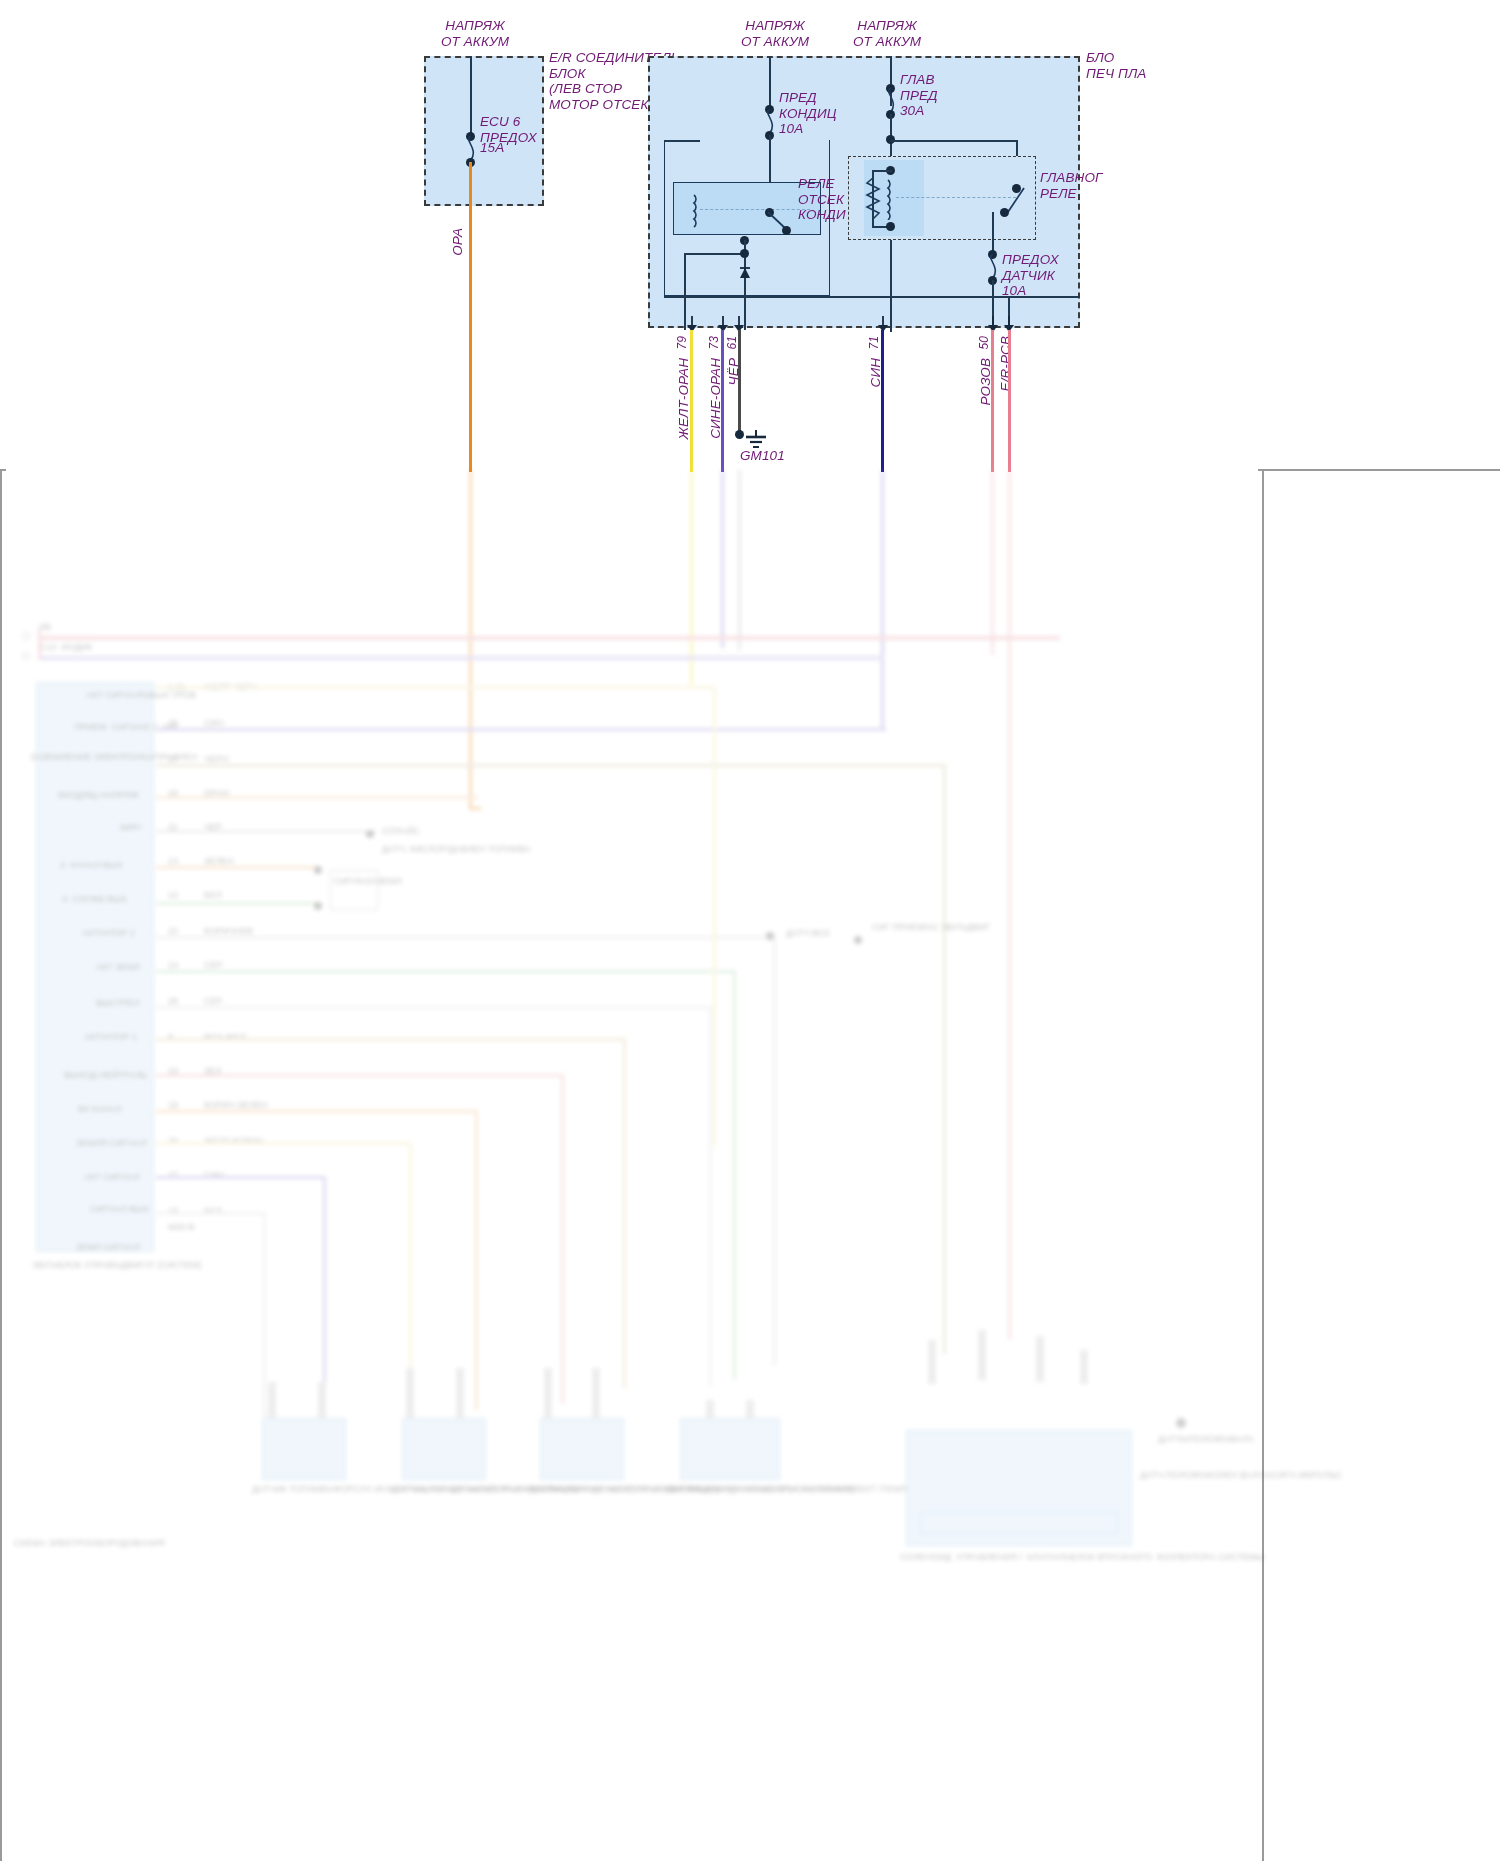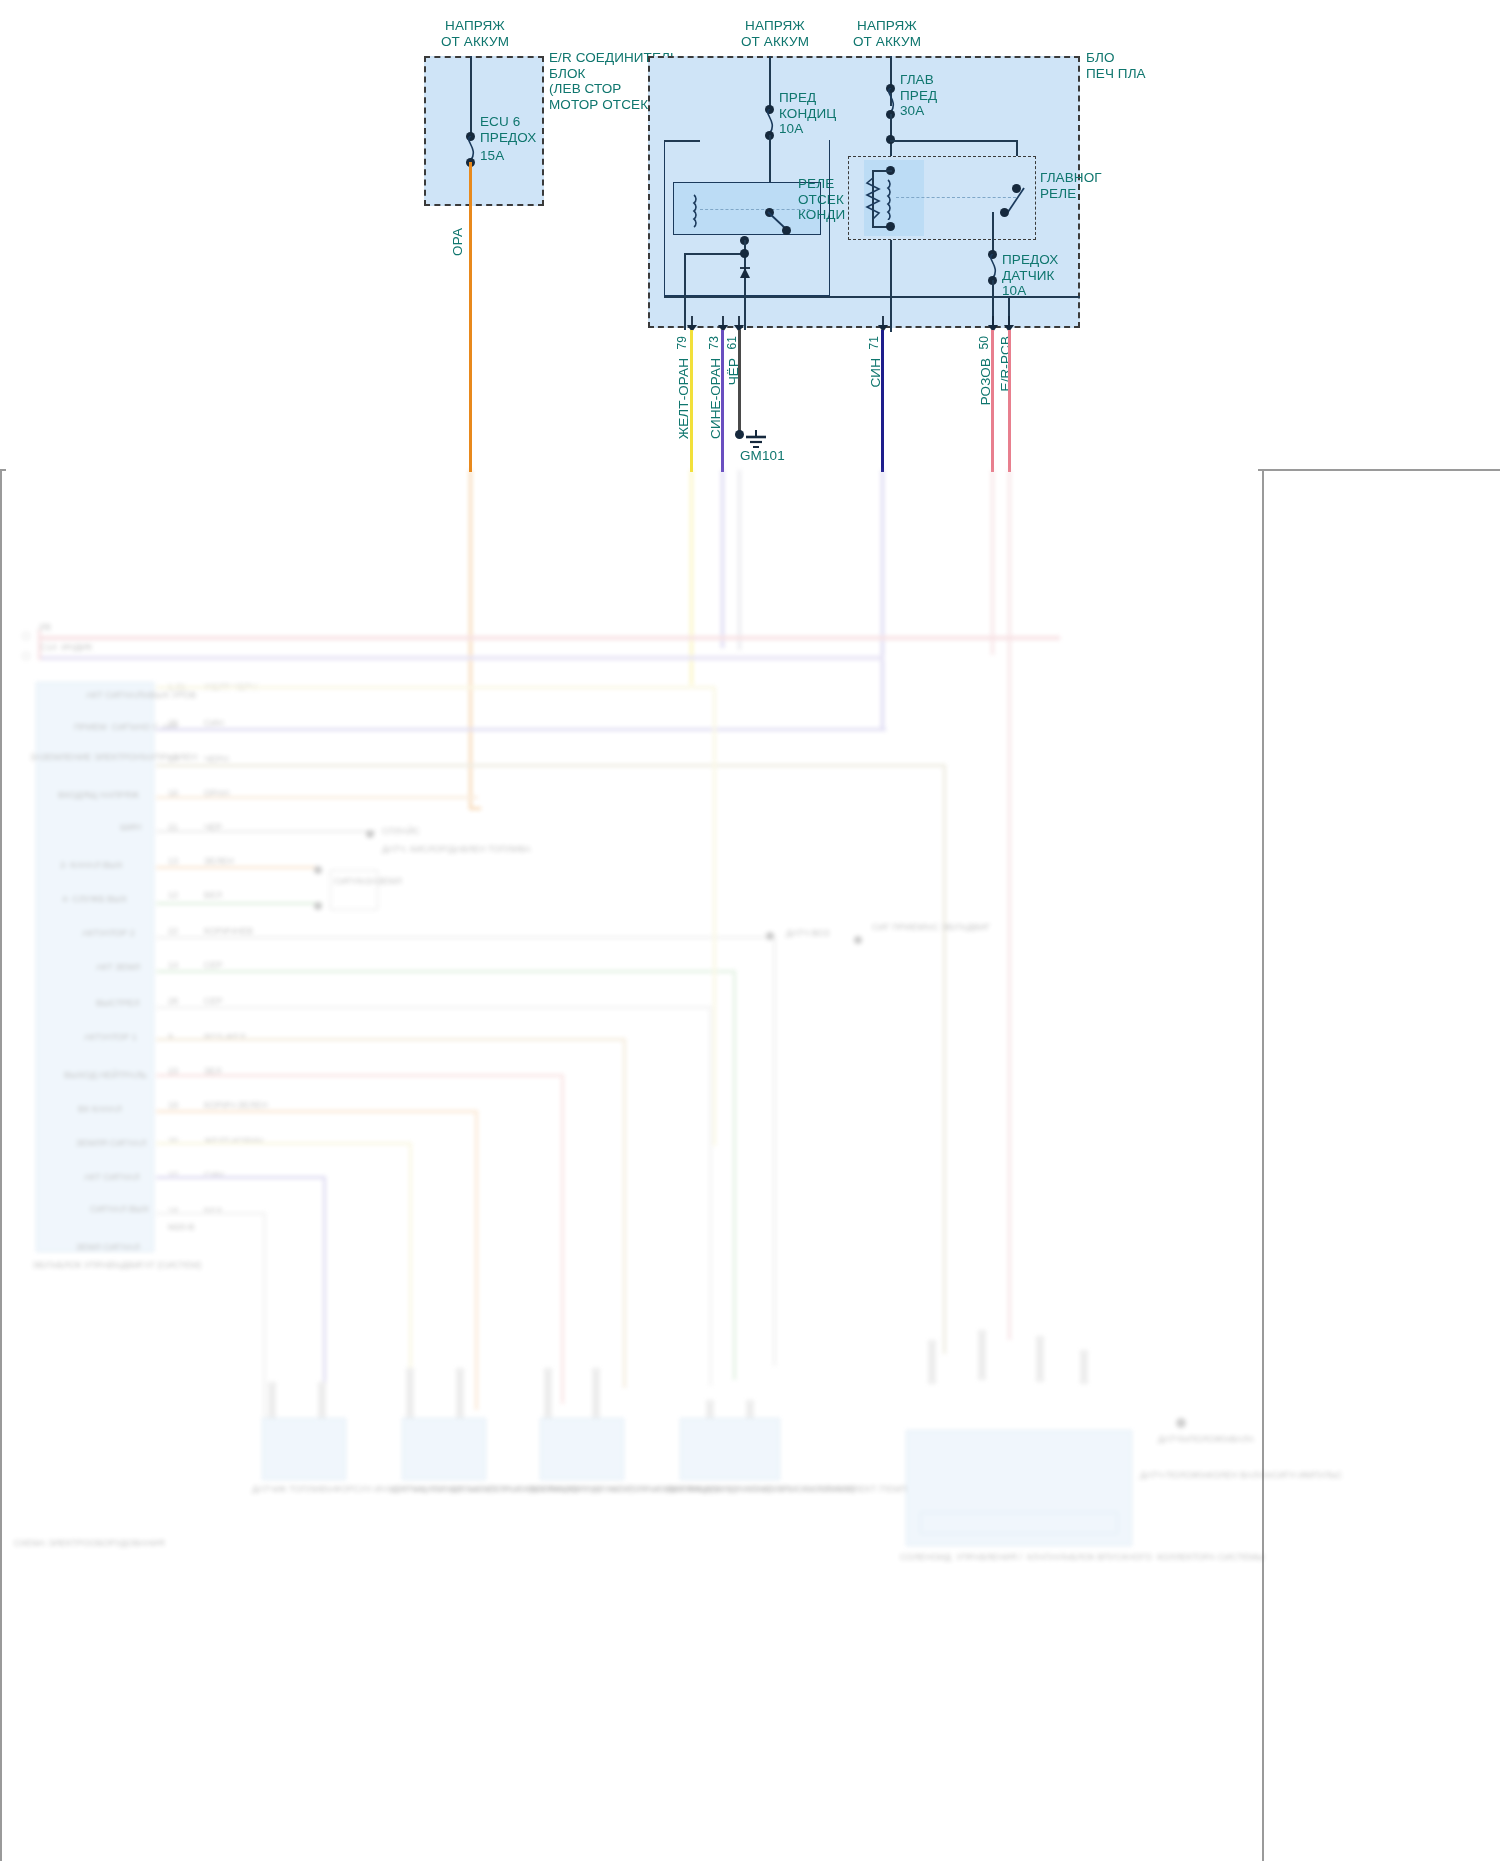--- a/index.html
+++ b/index.html
@@ -36,22 +36,23 @@
   .wire.v { width:1.6px; }
 
   .node {
     position:absolute; width:9px; height:9px;
     border-radius:50%; background:#16293d;
   }
 
   .lbl {
     position:absolute;
     font-size:13.5px; line-height:15.5px;
-    color:#0f766e; white-space:pre;
+    color:#701a75; white-space:pre;
     letter-spacing:0.1px;
+    font-style:italic;
   }
   .lbl.c { text-align:center; }
   .lbl.vert {
     writing-mode:vertical-rl;
     transform:rotate(180deg);
     white-space:nowrap;
   }
   .lbl.small { font-size:12px; line-height:13px; }
 
   
@@ -106,21 +107,21 @@
 МОТОР ОТСЕКА)</div>
 
   <div class="wire v" style="left:470px; top:56px; height:80px;"></div>
   <div class="node" style="left:466px; top:132px;"></div>
   <svg class="fuse" style="left:460px; top:136px;" width="22" height="24" viewBox="0 0 22 24">
     <path d="M11 0 C3 4, 19 12, 11 24" stroke="#1b3a5c" stroke-width="1.6" fill="none"></path>
   </svg>
   <div class="node" style="left:466px; top:158px;"></div>
   <div class="lbl" style="left:480px; top:114px;">ECU 6
 ПРЕДОХ</div>
-  <div class="lbl" style="left:480px; top:148px;">15A</div>
+  <div class="lbl" style="left:480px; top:140px;">15A</div>
 
   <div class="cw" style="left:469px; top:162px; height:310px; background:#e8891c;"></div>
   <div class="lbl vert" style="left:450px; top:228px;">ОРА</div>
 
   <div class="box-fill" style="left:648px; top:56px; width:432px; height:272px;"></div>
   <div class="lbl" style="left:1086px; top:50px;">БЛО
 ПЕЧ ПЛА</div>
 
   <div class="wire v" style="left:769px; top:56px; height:54px;"></div>
   <div class="node" style="left:765px; top:105px;"></div>

